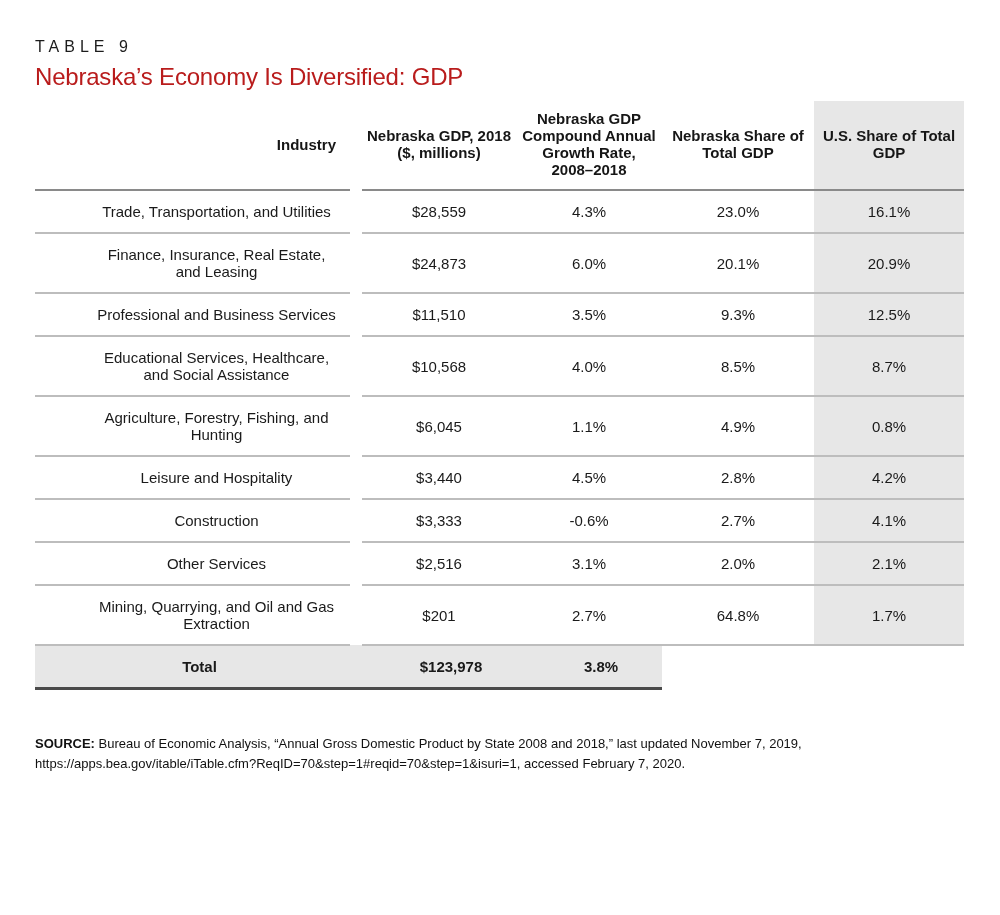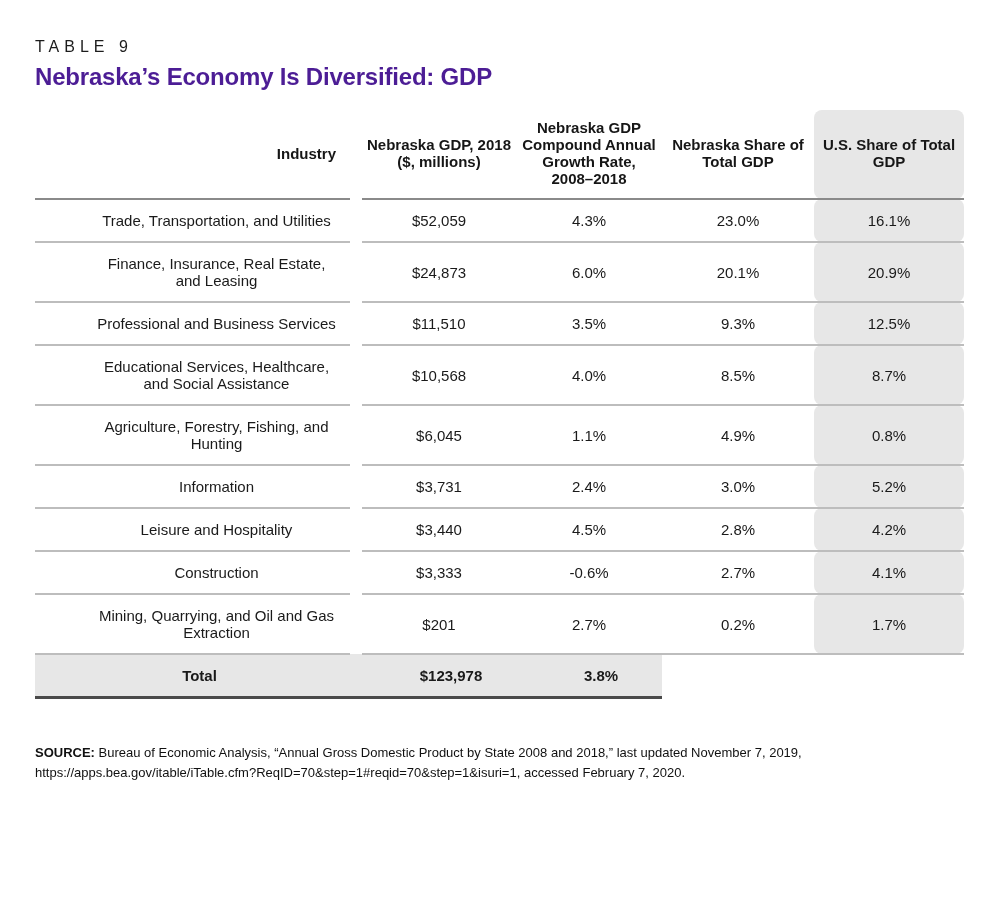--- a/index.html
+++ b/index.html
@@ -20,23 +20,23 @@
   }
   .kicker {
     font-size: 16px;
     letter-spacing: 5px;
     color: #1c1c1c;
     margin: 0 0 7px 0;
     font-weight: 400;
   }
   .title {
     font-size: 24px;
-    font-weight: 700;
-    color: #4c1d95;
-    margin: 0 0 19px 0;
+    font-weight: 400;
+    color: #b91c1c;
+    margin: 0 0 10px 0;
     letter-spacing: -0.2px;
   }
   table.gdp {
     border-collapse: collapse;
     table-layout: fixed;
     width: 929px;
   }
   col.w-ind   { width: 315px; }
   col.w-gap   { width: 12px;  }
   col.w-gdp   { width: 154px; }
@@ -68,21 +68,21 @@
     border-bottom: 2px solid #bdbdbd;
     color: #1a1a1a;
   }
   td.c-ind {
     text-align: center;
     padding-right: 14px;
     padding-left: 62px;
   }
   td.c-gap { border-bottom: none; padding: 0; }
 
-  .us { background: #e7e7e7; border-radius: 8px; }
+  .us { background: #e7e7e7; }
 
   tr.total td.t {
     background: #e7e7e7;
     font-weight: 700;
     border-bottom: 3px solid #4a4a4a;
     padding-left: 28px;
   }
   tr.total td.c-gap.t { padding: 0; }
   td.c-blank { border-bottom: none; background: #ffffff; }
 
@@ -119,21 +119,21 @@
         <th>Nebraska GDP, 2018 ($, millions)</th>
         <th>Nebraska GDP Compound Annual Growth Rate, 2008–2018</th>
         <th>Nebraska Share of Total GDP</th>
         <th class="us">U.S. Share of Total GDP</th>
       </tr>
     </thead>
     <tbody>
       <tr>
         <td class="c-ind">Trade, Transportation, and Utilities</td>
         <td class="c-gap"></td>
-        <td>$52,059</td>
+        <td>$28,559</td>
         <td>4.3%</td>
         <td>23.0%</td>
         <td class="us">16.1%</td>
       </tr>
       <tr>
         <td class="c-ind">Finance, Insurance, Real Estate, and Leasing</td>
         <td class="c-gap"></td>
         <td>$24,873</td>
         <td>6.0%</td>
         <td>20.1%</td>
@@ -157,49 +157,49 @@
       </tr>
       <tr>
         <td class="c-ind">Agriculture, Forestry, Fishing, and Hunting</td>
         <td class="c-gap"></td>
         <td>$6,045</td>
         <td>1.1%</td>
         <td>4.9%</td>
         <td class="us">0.8%</td>
       </tr>
       <tr>
-        <td class="c-ind">Information</td>
-        <td class="c-gap"></td>
-        <td>$3,731</td>
-        <td>2.4%</td>
-        <td>3.0%</td>
-        <td class="us">5.2%</td>
-      </tr>
-      <tr>
         <td class="c-ind">Leisure and Hospitality</td>
         <td class="c-gap"></td>
         <td>$3,440</td>
         <td>4.5%</td>
         <td>2.8%</td>
         <td class="us">4.2%</td>
       </tr>
       <tr>
         <td class="c-ind">Construction</td>
         <td class="c-gap"></td>
         <td>$3,333</td>
         <td>-0.6%</td>
         <td>2.7%</td>
         <td class="us">4.1%</td>
       </tr>
       <tr>
+        <td class="c-ind">Other Services</td>
+        <td class="c-gap"></td>
+        <td>$2,516</td>
+        <td>3.1%</td>
+        <td>2.0%</td>
+        <td class="us">2.1%</td>
+      </tr>
+      <tr>
         <td class="c-ind">Mining, Quarrying, and Oil and Gas Extraction</td>
         <td class="c-gap"></td>
         <td>$201</td>
         <td>2.7%</td>
-        <td>0.2%</td>
+        <td>64.8%</td>
         <td class="us">1.7%</td>
       </tr>
       <tr class="total">
         <td class="c-ind t">Total</td>
         <td class="c-gap t"></td>
         <td class="t">$123,978</td>
         <td class="t">3.8%</td>
         <td class="c-blank"></td>
         <td class="c-blank"></td>
       </tr>

